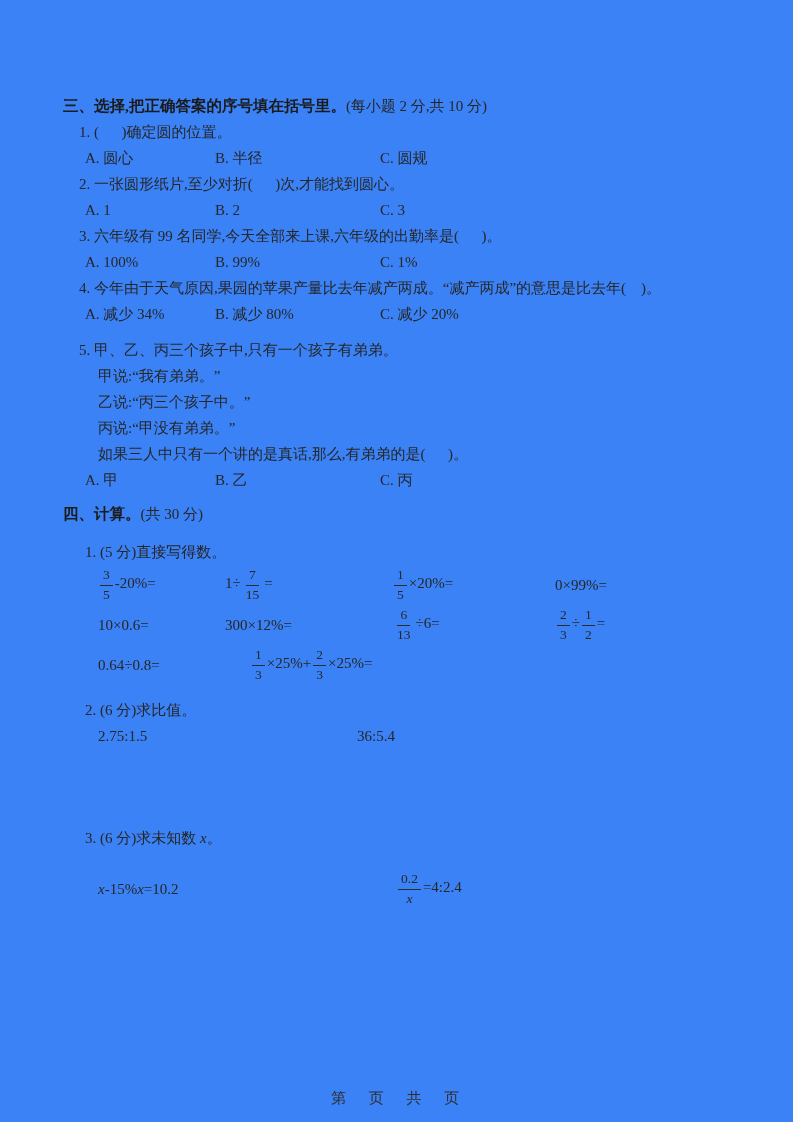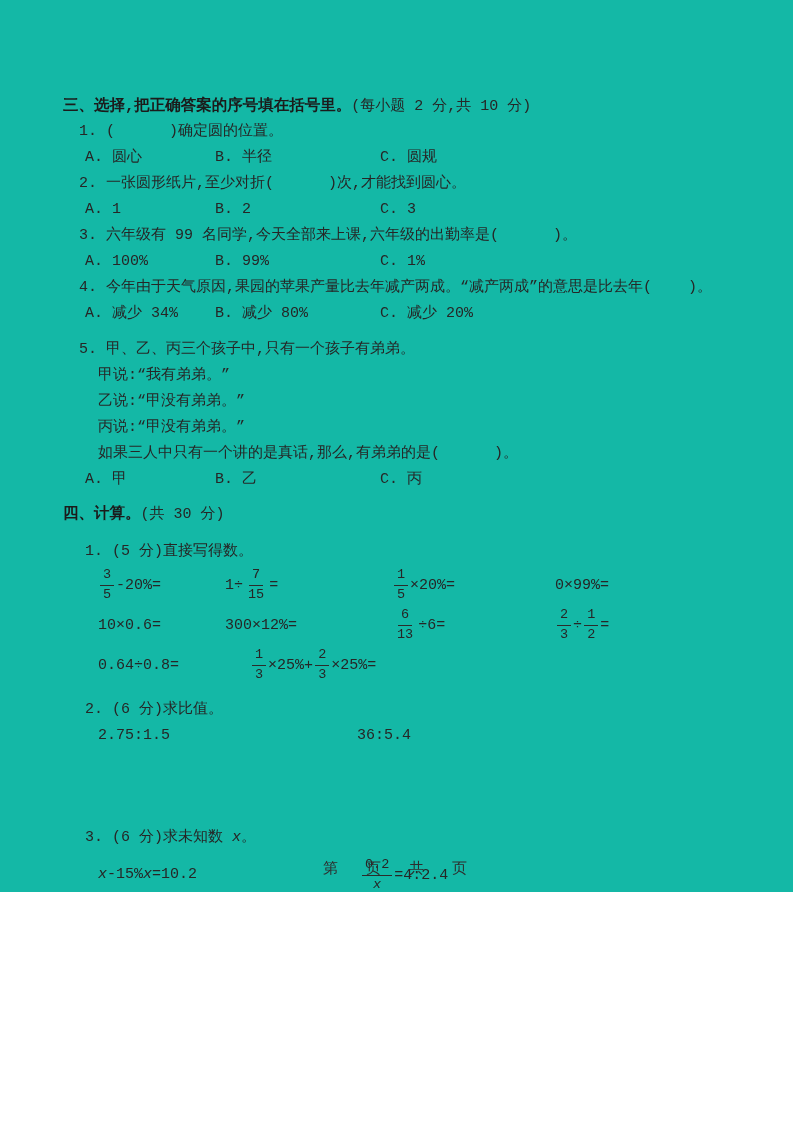--- a/index.html
+++ b/index.html
@@ -1,38 +1,38 @@
 <!DOCTYPE html>
 <html><head>
 <meta charset="utf-8">
 <style>
   html,body{margin:0;padding:0;background:#ffffff;}
   .page{
     position:relative;
-    width:793px;height:892px;
-    background:#14b8a6;
-    font-family:Liberation Mono, monospace;
+    width:793px;height:1122px;
+    background:#3b82f6;
+    font-family:Liberation Serif, serif;
     color:#262626;
     font-size:15px;
     overflow:hidden;
   }
   .content{padding:93px 28px 0 63px;}
   .line{height:26px;line-height:26px;white-space:nowrap;}
   .sec-head{height:26px;line-height:26px;font-weight:bold;color:#1b1b1b;font-size:15.5px;white-space:nowrap;}
   .sec-head .note{font-weight:normal;color:#262626;font-size:15px;}
   .stem{margin-left:16px;}
   .opts{margin-left:22px;display:grid;grid-template-columns:130px 165px auto;}
   .subline{margin-left:35px;}
   .q5block{margin-top:10px;}
   .sec4{margin-top:8px;}
   .sublabel{margin-left:22px;margin-top:12px;}
   .calcrow{display:grid;grid-template-columns:127px 167px 163px auto;margin-left:35px;height:40px;align-items:center;white-space:nowrap;}
   .calcrow.two{grid-template-columns:152px auto;}
   .pair{display:grid;grid-template-columns:259px auto;margin-left:35px;height:26px;line-height:26px;white-space:nowrap;}
-  .pair.eq{grid-template-columns:262px auto;height:44px;align-items:center;margin-top:2px;}
+  .pair.eq{grid-template-columns:262px auto;height:44px;align-items:center;margin-top:16px;gap:36px;}
   .gap-workspace{margin-top:76px;}
   .frac{display:inline-flex;flex-direction:column;align-items:center;vertical-align:middle;margin:0 2px;line-height:1.05;font-size:13.5px;}
   .frac .num{padding:0 3px 2px;border-bottom:1px solid #2b2b2b;}
   .frac .den{padding:2px 3px 0;}
   .it{font-style:italic;}
   .footer{
     position:absolute;left:0;right:0;bottom:14px;
     text-align:center;font-size:15px;color:#2e2e2e;
     letter-spacing:3px;word-spacing:13px;
   }
@@ -69,21 +69,21 @@
     <div class="line stem">4. 今年由于天气原因,果园的苹果产量比去年减产两成。“减产两成”的意思是比去年(&nbsp;&nbsp;&nbsp;&nbsp;)。</div>
     <div class="line opts">
       <span>A. 减少 34%</span>
       <span>B. 减少 80%</span>
       <span>C. 减少 20%</span>
     </div>
 
     <div class="q5block">
       <div class="line stem">5. 甲、乙、丙三个孩子中,只有一个孩子有弟弟。</div>
       <div class="line subline">甲说:“我有弟弟。”</div>
-      <div class="line subline">乙说:“甲没有弟弟。”</div>
+      <div class="line subline">乙说:“丙三个孩子中。”</div>
       <div class="line subline">丙说:“甲没有弟弟。”</div>
       <div class="line subline">如果三人中只有一个讲的是真话,那么,有弟弟的是(&nbsp;&nbsp;&nbsp;&nbsp;&nbsp;&nbsp;)。</div>
       <div class="line opts">
         <span>A. 甲</span>
         <span>B. 乙</span>
         <span>C. 丙</span>
       </div>
     </div>
 
     <div class="sec-head sec4"><span class="b">四、计算。</span><span class="note">(共 30 分)</span></div>

